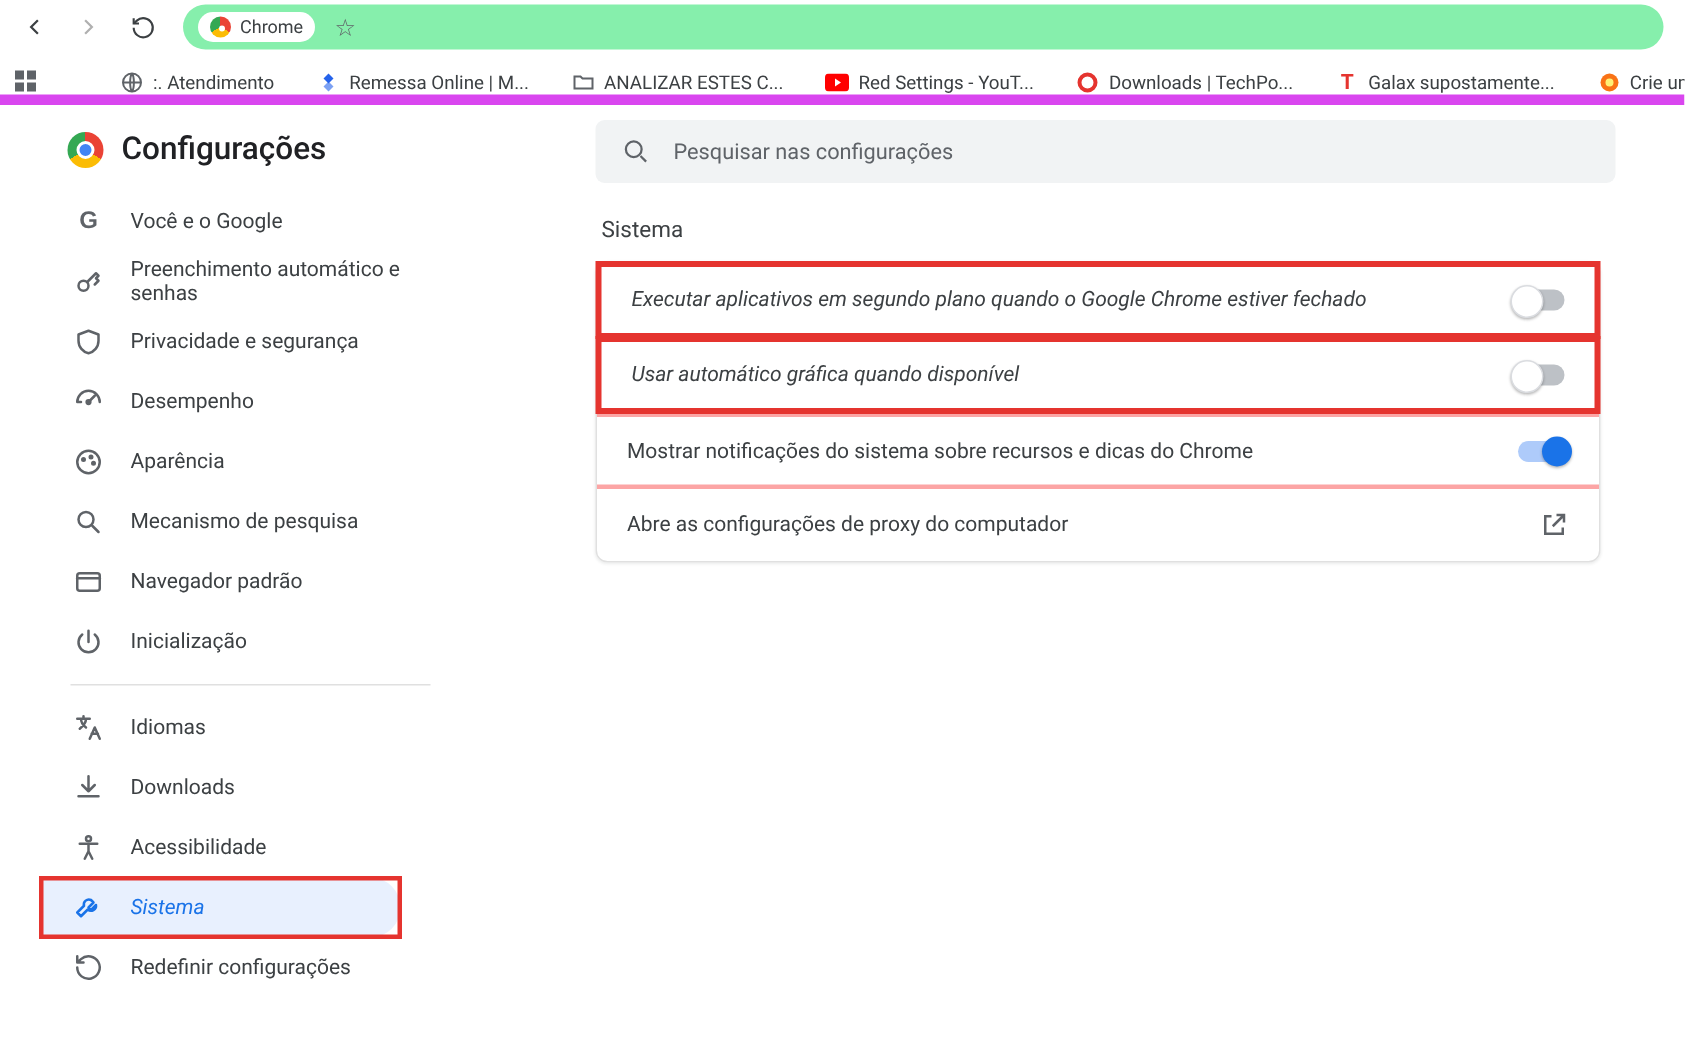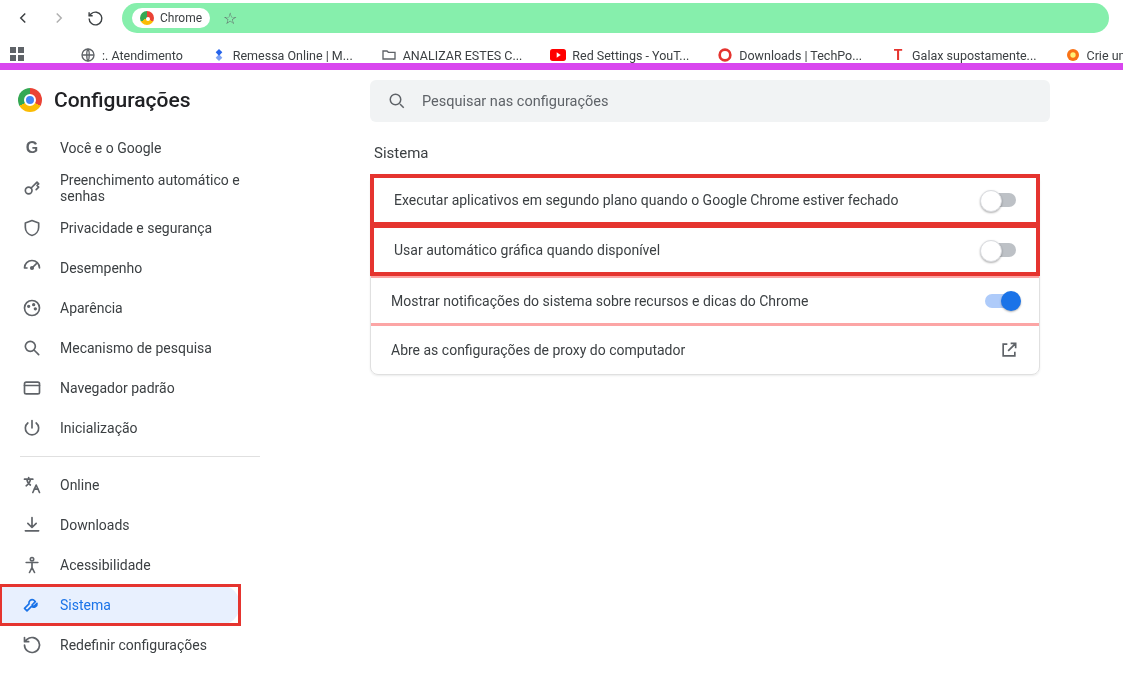--- a/index.html
+++ b/index.html
@@ -68,21 +68,21 @@
     cursor: pointer;
   }
   .bm-icon { width:16px; height:16px; display:inline-flex; align-items:center; justify-content:center; }
   .apps-icon {
     width: 16px; height:16px;
     display:grid; grid-template-columns:repeat(2,6px); grid-template-rows:repeat(2,6px); gap:2px;
   }
   .apps-icon span{ background:#5f6368; }
   .sep { width:1px; height:22px; background:#e0e0e0; }
   
-  .content { display:flex; height: calc(100% - 70px); }
+  .content { display:flex; height: calc(100% - 70px); margin-left: 27px; }
   .sidebar {
     width: 280px;
     padding: 14px 0 0 0;
   }
   .page-header {
     display:flex; align-items:center; gap:12px;
     padding: 4px 18px 16px 18px;
   }
   .page-title { font-size:21px; font-weight:500; }
   .chrome-logo {
@@ -100,21 +100,21 @@
     font-size:14px; color:#3c4043;
   }
   .nav-item.active {
     color:#1a73e8; background:#e8f0fe;
     border-radius: 0 20px 20px 0;
     margin-right: 20px;
   }
   .nav-item.active .nav-icon svg { stroke:#1a73e8; fill:none; }
   .nav-icon { width:20px; height:20px; display:flex; align-items:center; justify-content:center; color:#5f6368; }
   .nav-divider { height:1px; background:#e0e0e0; margin:8px 20px 8px 20px; }
-  .highlight-red { outline:3px solid #e5342f; outline-offset:-2px; }
+  .highlight-red { outline:3px solid #e5342f; outline-offset:-2px;font-style:italic; }
   .sidebar .highlight-red { border-radius:0; margin-right:40px; }
   
   .main { flex:1; padding: 10px 40px 0 90px; }
   .search-box {
     height:42px; width:680px; background:#f1f3f4; border-radius:6px;
     display:flex; align-items:center; gap:16px; padding:0 18px;
     color:#5f6368; font-size:14.5px;
   }
   .section-title { font-size:15px; color:#3c4043; margin:22px 0 12px 4px; }
   .card {
@@ -324,21 +324,21 @@
         </li>
       </ul>
     <div class="nav-divider"></div>
     <ul class="nav-list" id="nav2">
         <li class="nav-item">
           <span class="nav-icon">
             <svg width="20" height="20" viewBox="0 0 24 24" fill="none" stroke="#5f6368" stroke-width="2" stroke-linecap="round" stroke-linejoin="round">
               <path d="M3 5h10M8 3v2M6 5c0 4 4 7 4 7M10 5c0 4-5 8-5 8M13 21l4-9 4 9M14.5 17h5"></path>
             </svg>
           </span>
-          <span>Online</span>
+          <span>Idiomas</span>
         </li>
         <li class="nav-item">
           <span class="nav-icon">
             <svg width="20" height="20" viewBox="0 0 24 24" fill="none" stroke="#5f6368" stroke-width="2" stroke-linecap="round" stroke-linejoin="round">
               <path d="M12 3v12M7 10l5 5 5-5M4 19h16"></path>
             </svg>
           </span>
           <span>Downloads</span>
         </li>
         <li class="nav-item">

